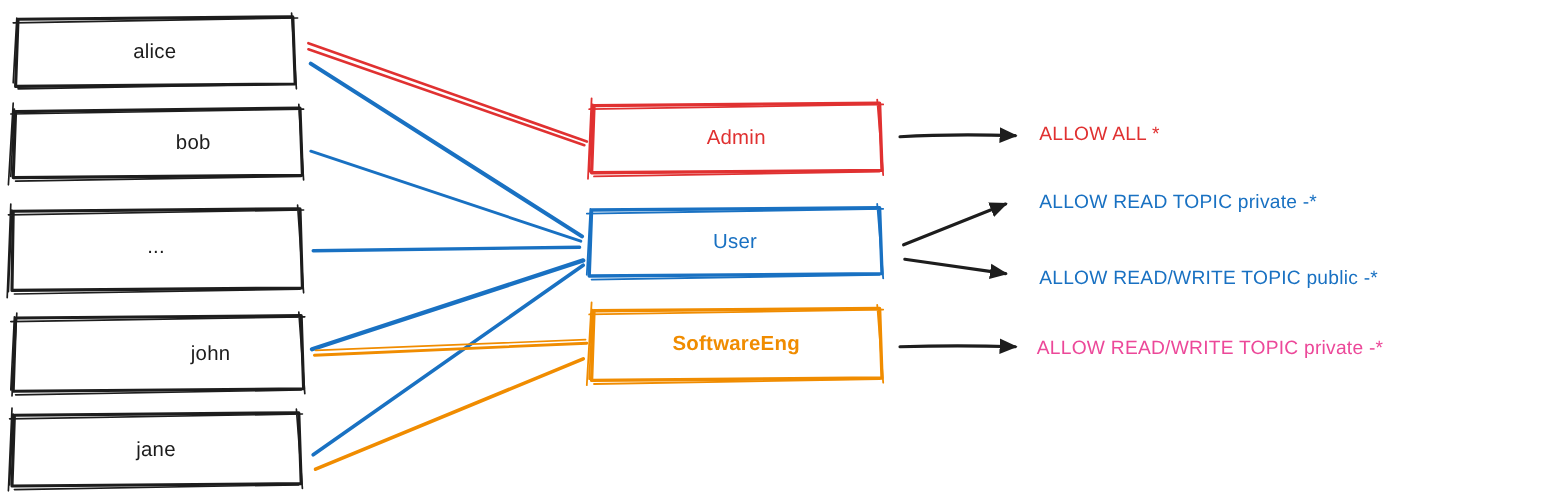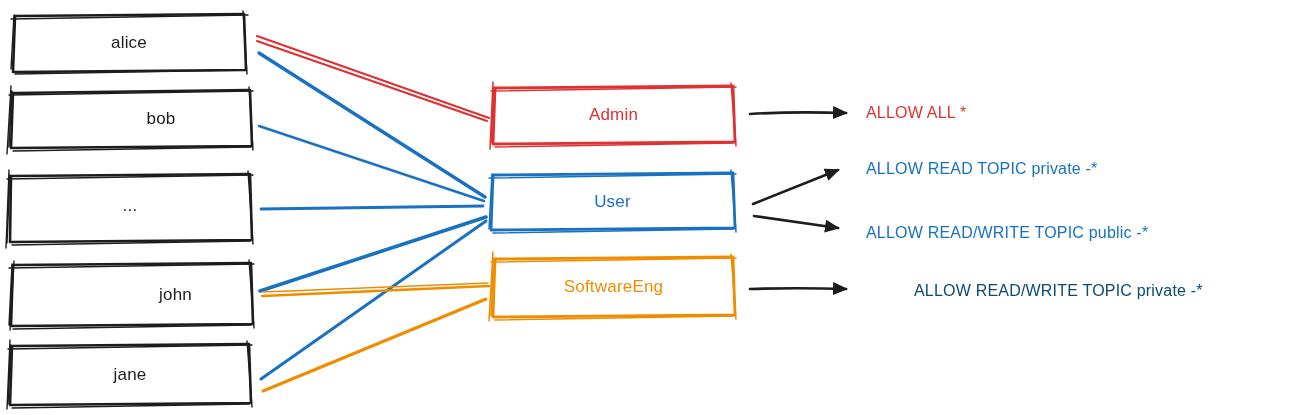--- a/index.html
+++ b/index.html
@@ -101,20 +101,20 @@
   </svg>
 
   <div class="box-label" style="left: 12px; top: 14px; width: 234px; height: 58px; color: rgb(29, 29, 29);">alice</div>
   <div class="box-label" style="left: 10px; top: 90px; width: 242px; height: 58px; color: rgb(29, 29, 29); padding-left: 30px;">bob</div>
   <div class="box-label" style="left: 8px; top: 172px; width: 244px; height: 68px; color: rgb(29, 29, 29);">...</div>
   <div class="box-label" style="left: 10px; top: 263px; width: 243px; height: 63px; color: rgb(29, 29, 29); margin-left: 44px;">john</div>
   <div class="box-label" style="left: 9px; top: 344px; width: 242px; height: 61px; color: rgb(29, 29, 29);">jane</div>
 
   <div class="box-label" style="left: 490px; top: 173px; width: 245px; height: 57px; color: rgb(25, 113, 194);">User</div>
   <div class="box-label" style="left: 492px; top: 86px; width: 243px; height: 58px; color: rgb(224, 49, 49);">Admin</div>
-  <div class="box-label" style="left: 492px; top: 257px; width: 243px; height: 60px; color: rgb(240, 140, 0);">SoftwareEng</div>
+  <div class="box-label" style="left: 492px; top: 257px; width: 243px; height: 60px; color: rgb(240, 140, 0); font-weight: bold;">SoftwareEng</div>
 
   <div class="perm-label" style="left: 866px; top: 99px; color: rgb(224, 49, 49);">ALLOW ALL *</div>
   <div class="perm-label" style="left: 866px; top: 155px; color: rgb(25, 113, 194);">ALLOW READ TOPIC private -*</div>
   <div class="perm-label" style="left: 866px; top: 219px; color: rgb(25, 113, 194);">ALLOW READ/WRITE TOPIC public -*</div>
-  <div class="perm-label" style="left: 914px; top: 277px; color: #0c4a6e;">ALLOW READ/WRITE TOPIC private -*</div>
+  <div class="perm-label" style="left: 864px; top: 277px; color: #ec4899;">ALLOW READ/WRITE TOPIC private -*</div>
 
 </div>
 
 </body></html>

